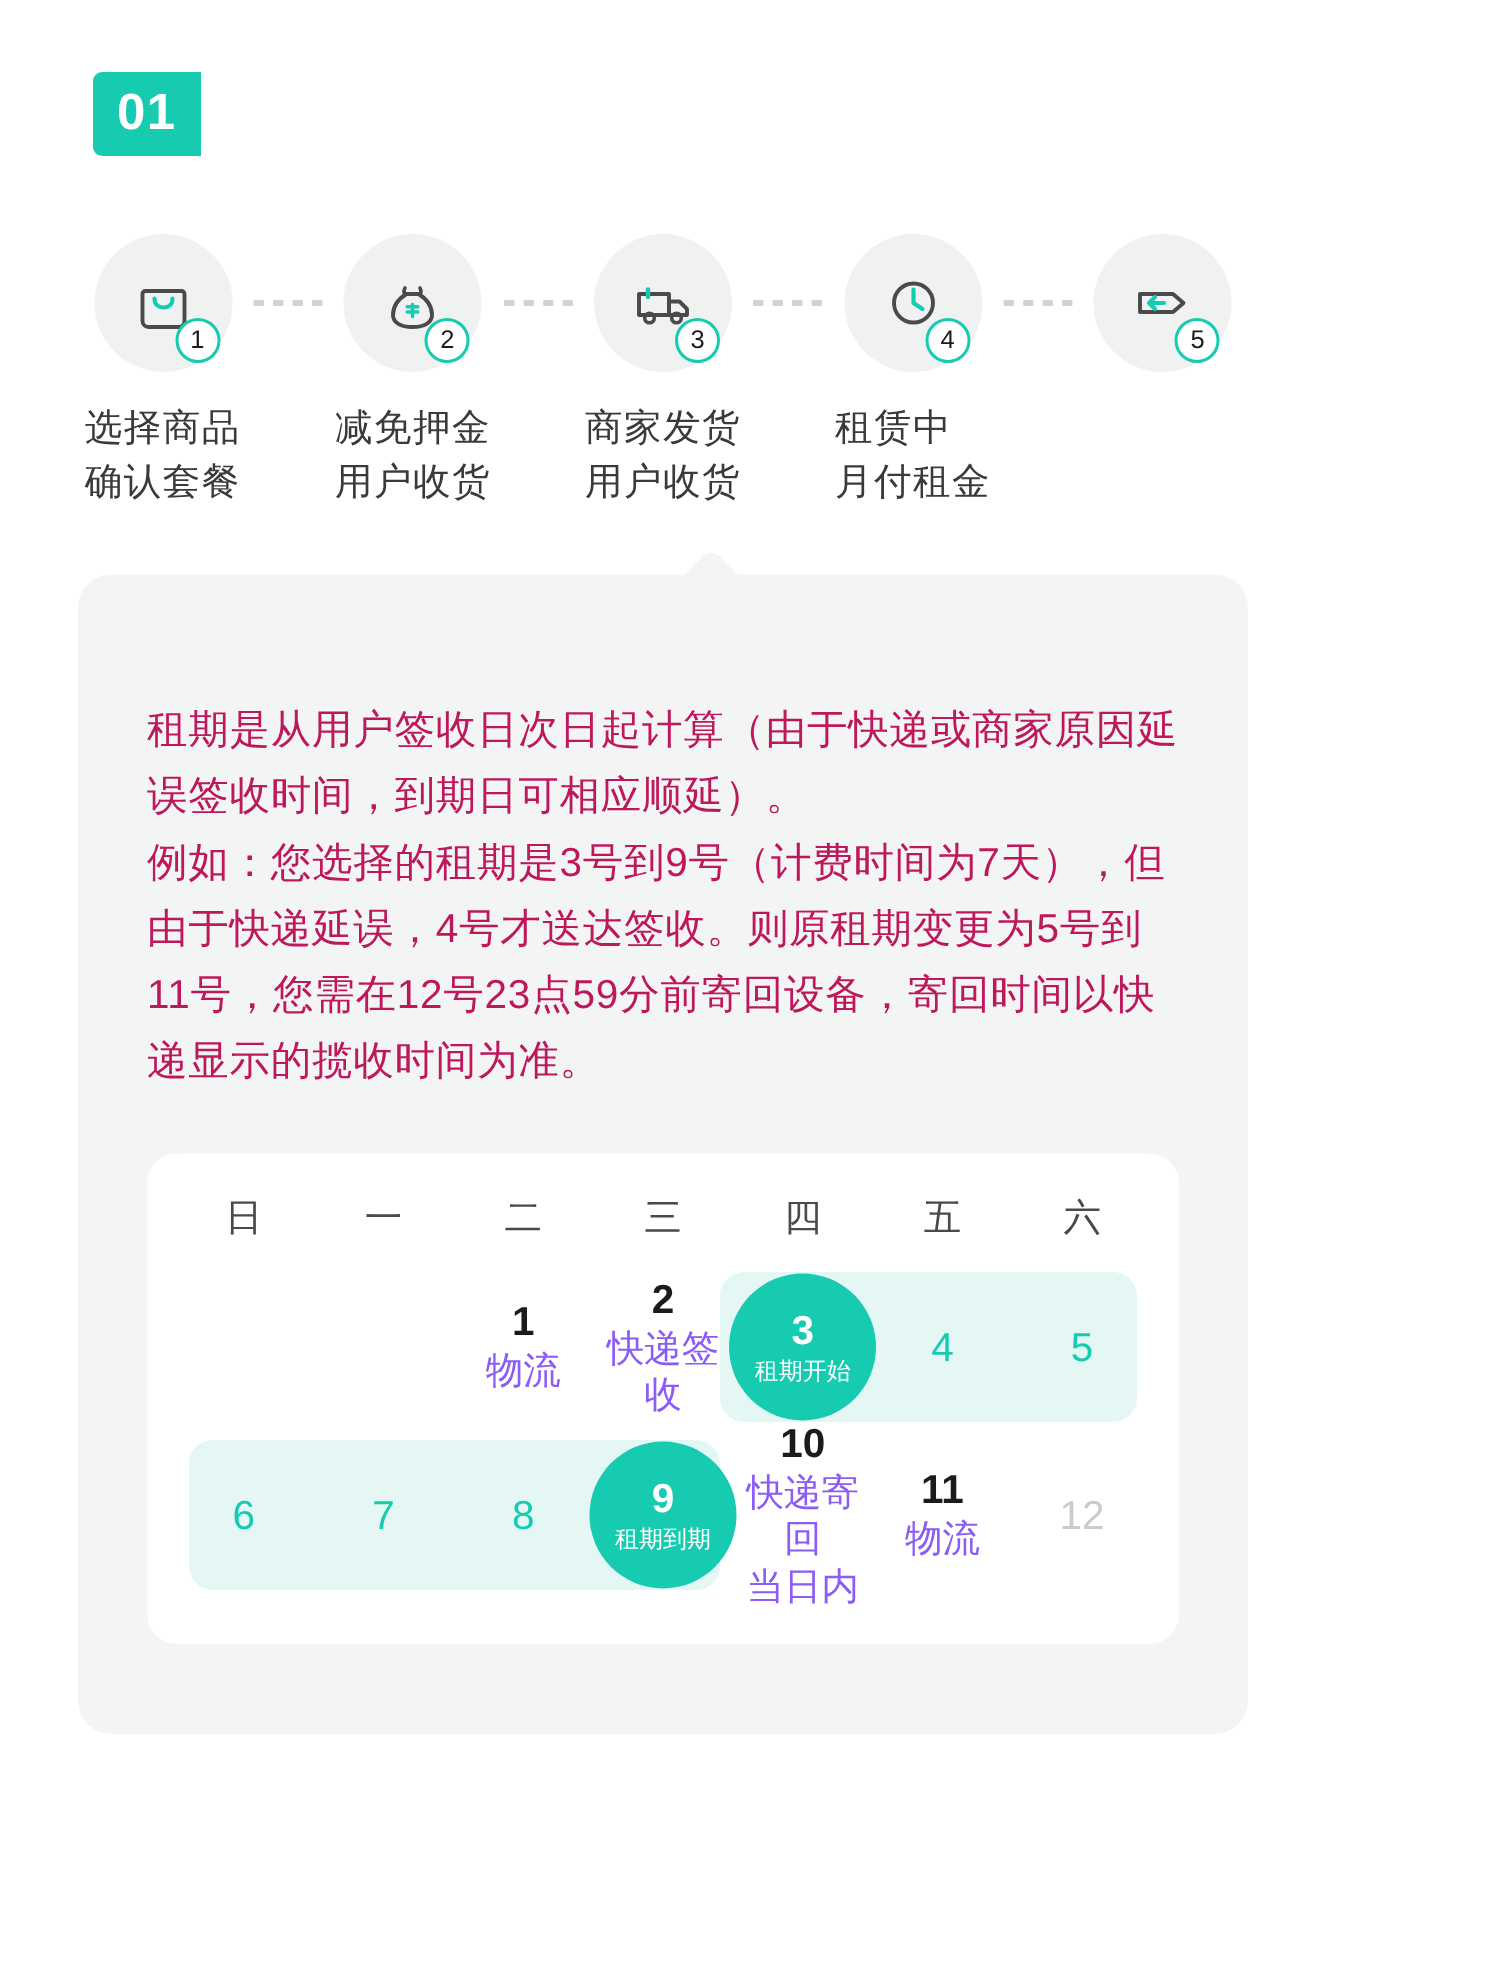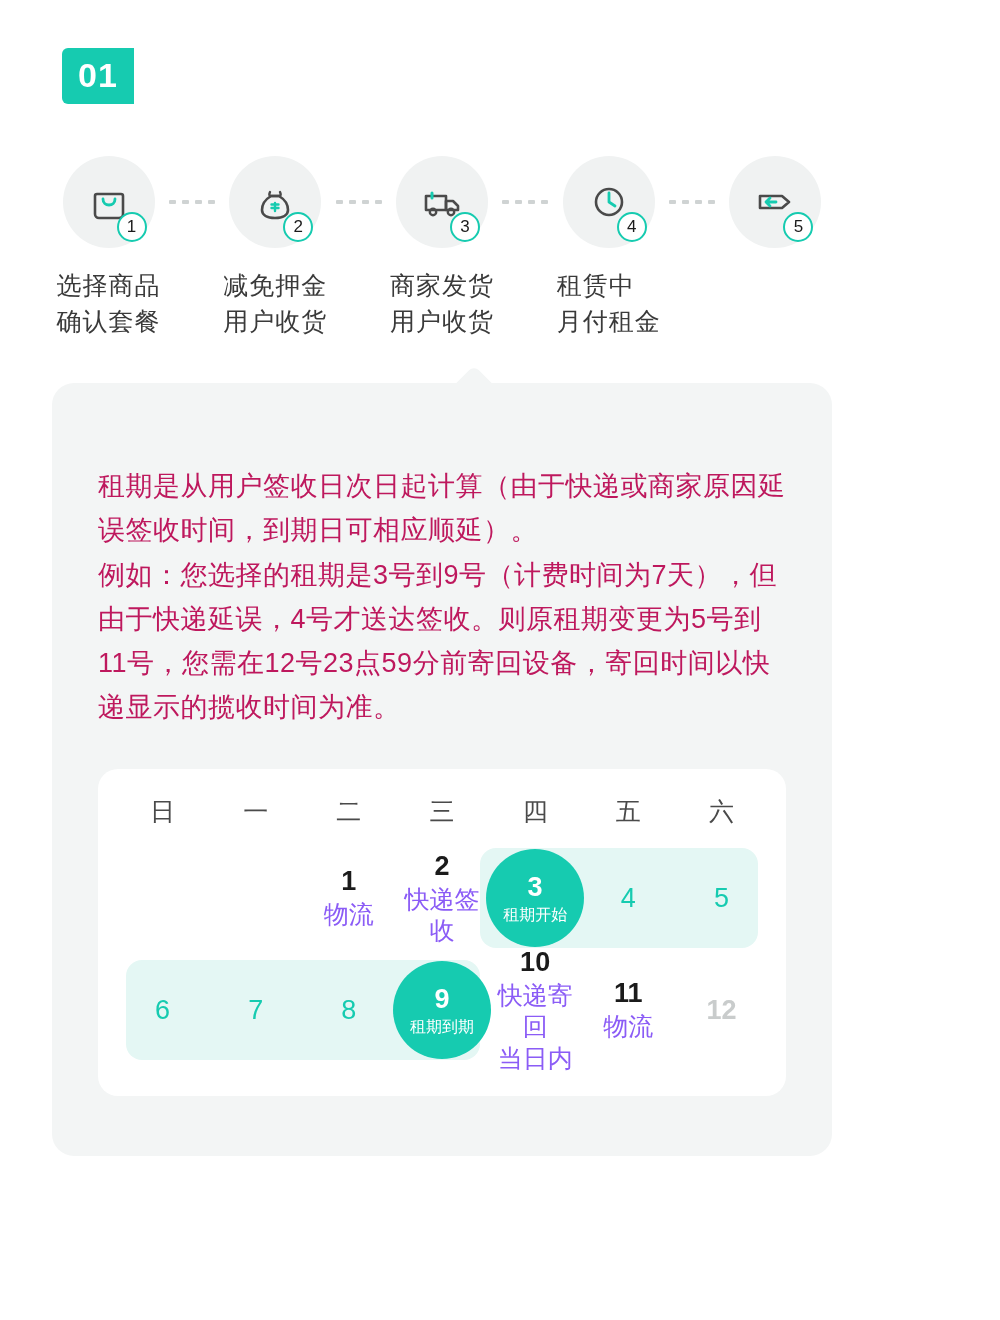--- a/index.html
+++ b/index.html
@@ -218,21 +218,21 @@
     color: #1b1b1b;
     line-height: 1.15;
   }
   .cal-sub {
     font-size: 25px;
     color: #8b5cf6;
     line-height: 1.25;
     text-align: center;
   }
   .cal-cell.teal .cal-num { color: #16cbb0; font-weight: normal; }
-  .cal-cell.muted .cal-num { color: #c9cccc; font-weight: bold; text-align: right; }
+  .cal-cell.muted .cal-num { color: #c9cccc; font-weight: normal; text-align: right; }
   .cal-cell.active .disc {
     position: absolute;
     width: 98px;
     height: 98px;
     border-radius: 50%;
     background: #16cbb0;
     z-index: -1;
   }
   .cal-cell.active .cal-num { color: #ffffff; }
   .cal-cell.active .cal-sub { color: #ffffff; font-weight: normal; font-size: 16px; }

